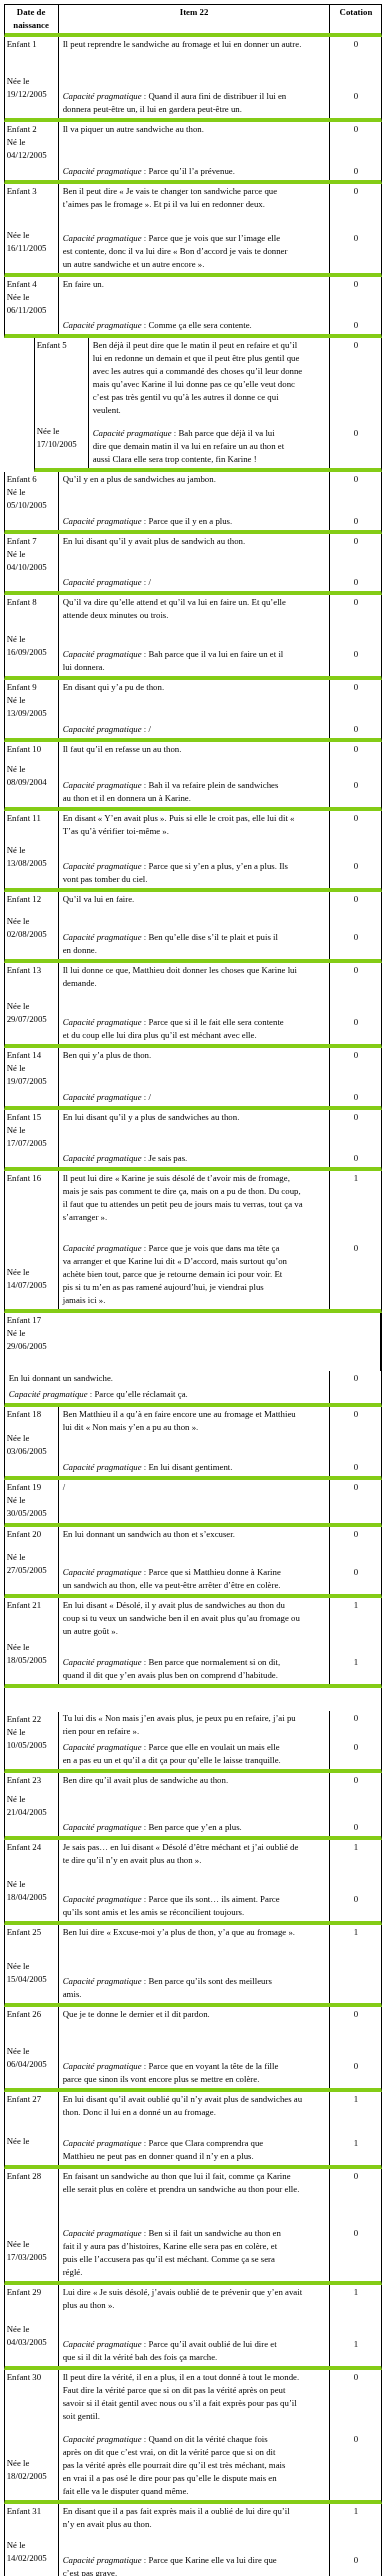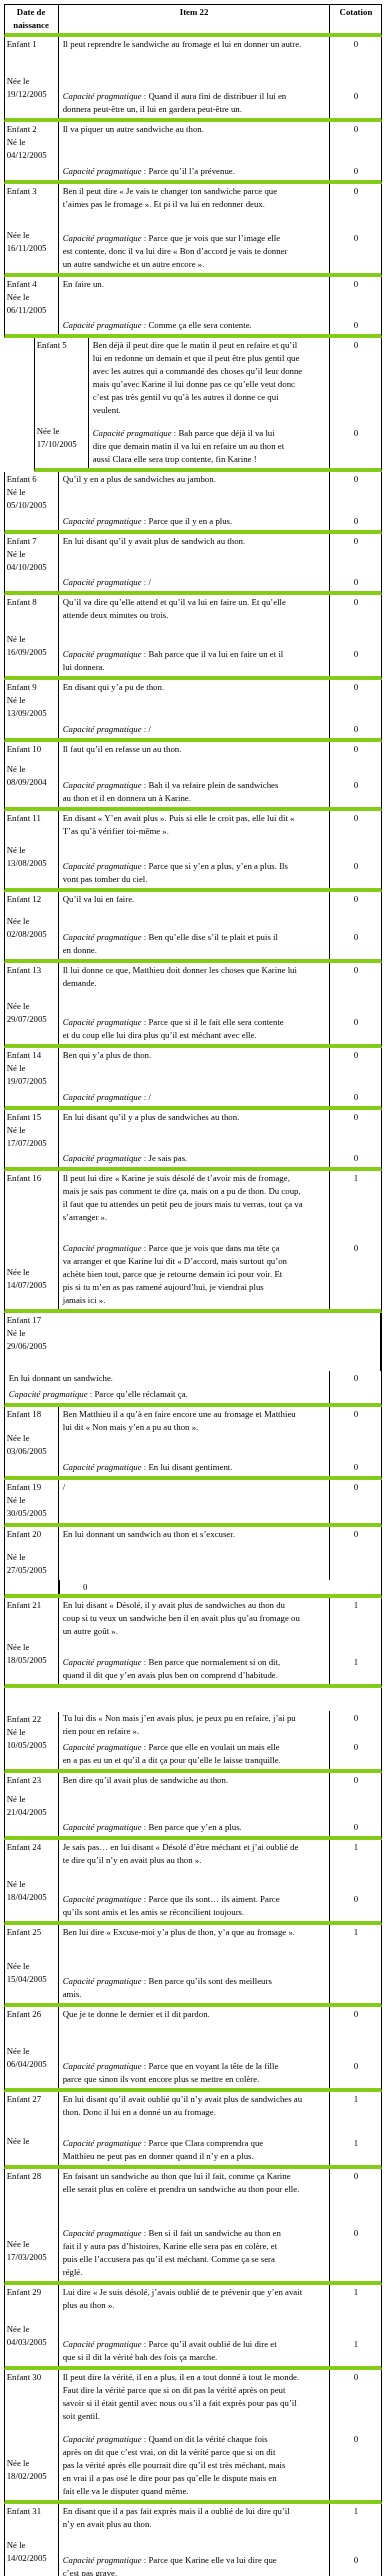--- a/index.html
+++ b/index.html
@@ -449,20 +449,21 @@
         <div>Né le</div>
         <div>27/05/2005</div>
       </div>
     </div>
     <div class="c2c3">
       <div class="sub sub-resp">
         <div class="txt">En lui donnant un sandwich au thon et s’excuser.</div>
         <div class="score">0</div>
       </div>
       <div class="sub sub-cp">
+        <div class="txt"><span class="cp-label">Capacité pragmatique</span><span> : </span><span>Parce que si Matthieu donne à Karine un sandwich au thon, elle va peut-être arrêter d’être en colère.</span></div>
         <div class="score">0</div>
       </div>
     </div>
   </div>
 
   <div class="row child-row" style="min-height: 90px;">
     <div class="c1">
       <div class="child-id">Enfant 21</div>
       <div class="birth">
         <div>Née le</div>

